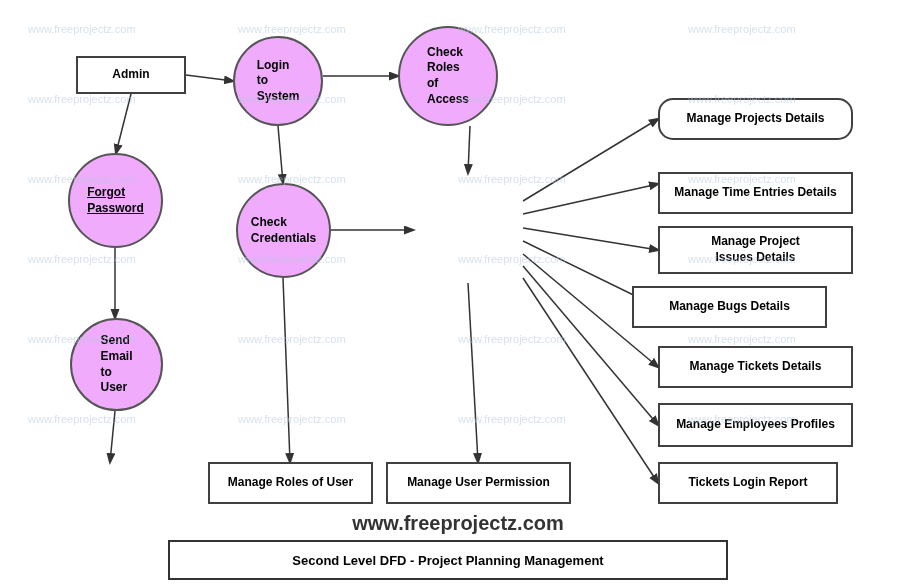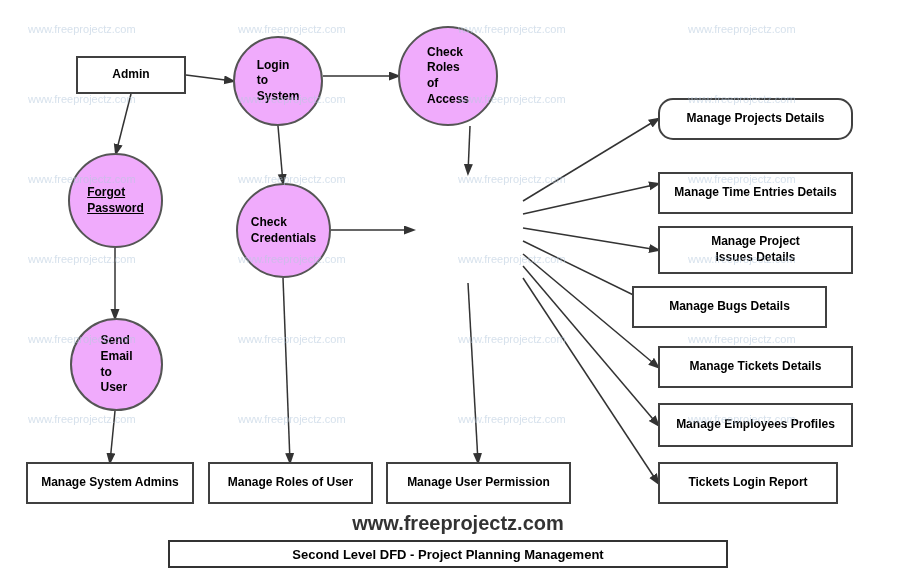--- a/index.html
+++ b/index.html
@@ -168,31 +168,30 @@
     <span style="white-space:pre-line;">Manage Project
 Issues Details</span>
   </div>
 
   <div class="rect-box" style="top:278px;left:624px;width:195px;height:42px;">Manage Bugs Details</div>
 
   <div class="rect-box" style="top:338px;left:650px;width:195px;height:42px;">Manage Tickets Details</div>
 
   <div class="rect-box" style="top:395px;left:650px;width:195px;height:44px;">Manage Employees Profiles</div>
 
-  <div class="rect-box" style="top:454px;left:18px;width:168px;height:42px;">Manage System Admins</div>
 
   <div class="rect-box" style="top:454px;left:200px;width:165px;height:42px;">Manage Roles of User</div>
 
   <div class="rect-box" style="top:454px;left:378px;width:185px;height:42px;">Manage User Permission</div>
 
   <div class="rect-box" style="top:454px;left:650px;width:180px;height:42px;">Tickets Login Report</div>
 
   <div class="website-label" style="top:504px;left:0;width:100%;text-align:center;">www.freeprojectz.com</div>
 
-  <div class="footer-box" style="top:532px;left:160px;width:560px;height:28px;">Second Level DFD - Project Planning Management</div>
+  <div class="footer-box" style="top:532px;left:160px;width:560px;height:40px;">Second Level DFD - Project Planning Management</div>
 
   <div>
     <span class="watermark" style="top:15px;left:20px;">www.freeprojectz.com</span>
     <span class="watermark" style="top:15px;left:230px;">www.freeprojectz.com</span>
     <span class="watermark" style="top:15px;left:450px;">www.freeprojectz.com</span>
     <span class="watermark" style="top:15px;left:680px;">www.freeprojectz.com</span>
     <span class="watermark" style="top:85px;left:20px;">www.freeprojectz.com</span>
     <span class="watermark" style="top:85px;left:230px;">www.freeprojectz.com</span>
     <span class="watermark" style="top:85px;left:450px;">www.freeprojectz.com</span>
     <span class="watermark" style="top:85px;left:680px;">www.freeprojectz.com</span>

